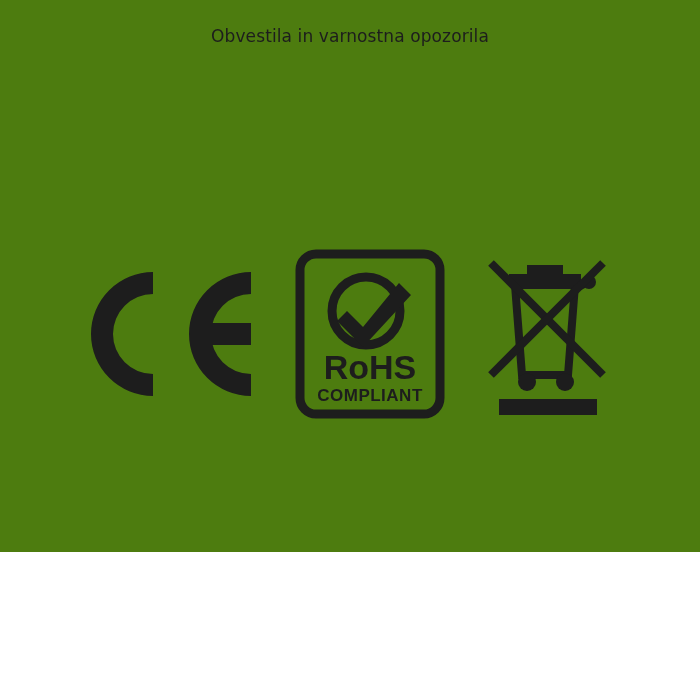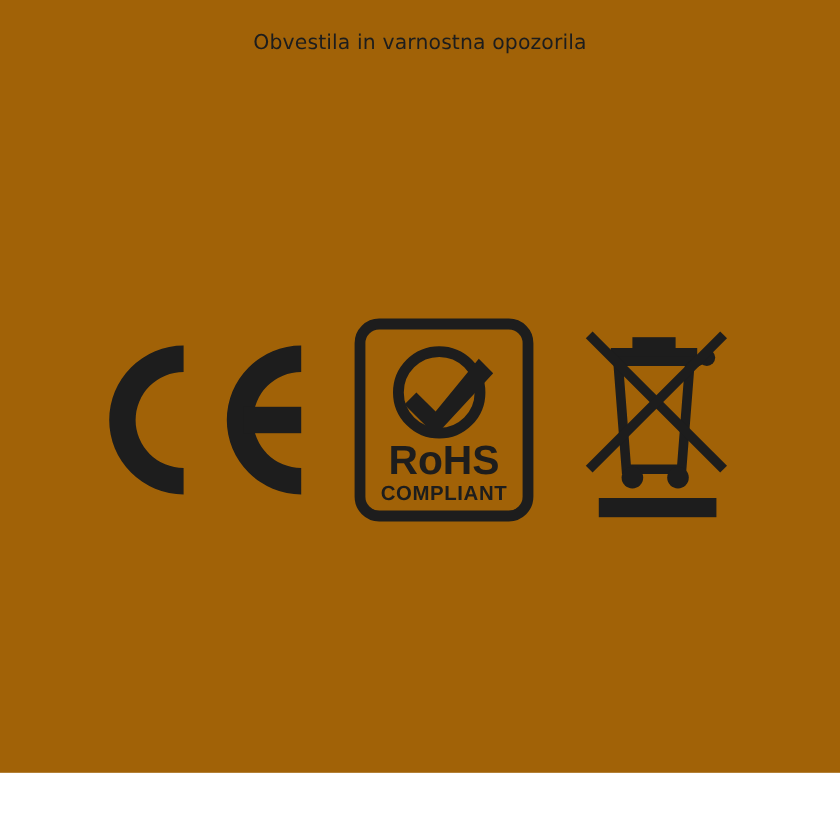--- a/index.html
+++ b/index.html
@@ -6,38 +6,38 @@
     margin: 0;
     padding: 0;
     width: 700px;
     height: 700px;
     background: #ffffff;
     font-family: "Liberation Sans", sans-serif;
   }
   .page {
     position: relative;
     width: 700px;
-    height: 644px;
-    background: #a16207;
+    height: 552px;
+    background: #4d7c0f;
     overflow: hidden;
   }
   .page-title {
     position: absolute;
     top: 26px;
     left: 0;
     width: 700px;
     text-align: center;
     font-size: 17px;
     color: #1d1d1d;
     letter-spacing: 0.1px;
     font-family: "DejaVu Sans", sans-serif;
   }
   .marks-row {
     position: absolute;
-    top: 250px;
+    top: 234px;
     left: 0;
     width: 700px;
     height: 200px;
     display: flex;
     flex-direction: row;
     align-items: center;
     justify-content: center;
     gap: 38px;
   }
   .mark {

